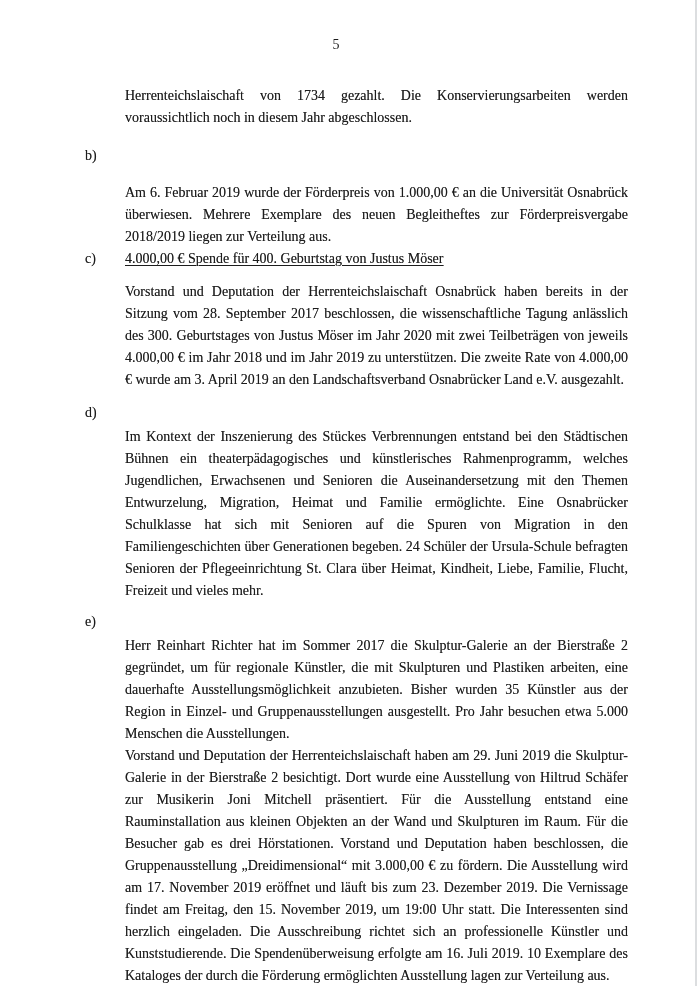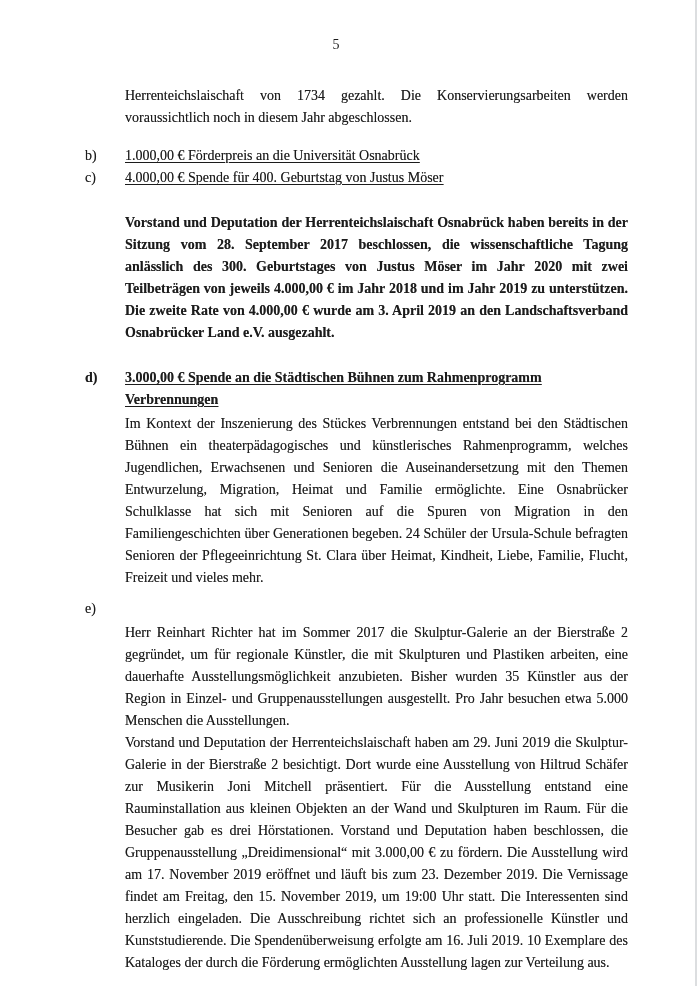--- a/index.html
+++ b/index.html
@@ -49,51 +49,50 @@
   .sec-heading {
     text-decoration: underline;
     text-decoration-thickness: 1px;
     text-underline-offset: 2px;
   }
   
   .mt-16 { margin-top: 16px; }
   .mt-15 { margin-top: 15px; }
   .mt-14 { margin-top: 2px; }
   .mt-13 { margin-top: 13px; }
-  .mt-11 { margin-top: 23px; font-weight: bold; }
+  .mt-11 { margin-top: 11px; }
   .mt-9  { margin-top: 9px; }
   .mt-0  { margin-top: 0; }
 </style>
 </head>
 <body>
 
 <div class="page">
 
   <div class="scan-edge"></div>
 
   <div class="page-number">5</div>
 
   <div class="content">
 
     <p class="para mt-0">Herrenteichslaischaft von 1734 gezahlt. Die Konservierungsarbeiten werden voraussichtlich noch in diesem Jahr abgeschlossen.</p>
 
     <div class="section-row mt-16">
       <span class="sec-label">b)</span>
-      <span class="sec-heading">1.000,00 € Förderpreis an die Universität Osnabrück</span>
     </div>
+    <p class="para mt-15">Am 6. Februar 2019 wurde der Förderpreis von 1.000,00 € an die Universität Osnabrück überwiesen. Mehrere Exemplare des neuen Begleitheftes zur Förderpreisvergabe 2018/2019 liegen zur Verteilung aus.</p>
 
     <div class="section-row mt-0">
       <span class="sec-label">c)</span>
       <span class="sec-heading">4.000,00 € Spende für 400. Geburtstag von Justus Möser</span>
     </div>
     <p class="para mt-11">Vorstand und Deputation der Herrenteichslaischaft Osnabrück haben bereits in der Sitzung vom 28. September 2017 beschlossen, die wissenschaftliche Tagung anlässlich des 300. Geburtstages von Justus Möser im Jahr 2020 mit zwei Teilbeträgen von jeweils 4.000,00 € im Jahr 2018 und im Jahr 2019 zu unterstützen. Die zweite Rate von 4.000,00 € wurde am 3. April 2019 an den Landschaftsverband Osnabrücker Land e.V. ausgezahlt.</p>
 
     <div class="section-row mt-11">
       <span class="sec-label">d)</span>
-      <span class="sec-heading">3.000,00 € Spende an die Städtischen Bühnen zum Rahmenprogramm Verbrennungen</span>
     </div>
     <p class="para mt-14">Im Kontext der Inszenierung des Stückes Verbrennungen entstand bei den Städtischen Bühnen ein theaterpädagogisches und künstlerisches Rahmenprogramm, welches Jugendlichen, Erwachsenen und Senioren die Auseinandersetzung mit den Themen Entwurzelung, Migration, Heimat und Familie ermöglichte. Eine Osnabrücker Schulklasse hat sich mit Senioren auf die Spuren von Migration in den Familiengeschichten über Generationen begeben. 24 Schüler der Ursula-Schule befragten Senioren der Pflegeeinrichtung St. Clara über Heimat, Kindheit, Liebe, Familie, Flucht, Freizeit und vieles mehr.</p>
 
     <div class="section-row mt-9">
       <span class="sec-label">e)</span>
     </div>
     <p class="para mt-14">Herr Reinhart Richter hat im Sommer 2017 die Skulptur-Galerie an der Bierstraße 2 gegründet, um für regionale Künstler, die mit Skulpturen und Plastiken arbeiten, eine dauerhafte Ausstellungsmöglichkeit anzubieten. Bisher wurden 35 Künstler aus der Region in Einzel- und Gruppenausstellungen ausgestellt. Pro Jahr besuchen etwa 5.000 Menschen die Ausstellungen.</p>
     <p class="para mt-0">Vorstand und Deputation der Herrenteichslaischaft haben am 29. Juni 2019 die Skulptur-Galerie in der Bierstraße 2 besichtigt. Dort wurde eine Ausstellung von Hiltrud Schäfer zur Musikerin Joni Mitchell präsentiert. Für die Ausstellung entstand eine Rauminstallation aus kleinen Objekten an der Wand und Skulpturen im Raum. Für die Besucher gab es drei Hörstationen. Vorstand und Deputation haben beschlossen, die Gruppenausstellung „Dreidimensional“ mit 3.000,00 € zu fördern. Die Ausstellung wird am 17. November 2019 eröffnet und läuft bis zum 23. Dezember 2019. Die Vernissage findet am Freitag, den 15. November 2019, um 19:00 Uhr statt. Die Interessenten sind herzlich eingeladen. Die Ausschreibung richtet sich an professionelle Künstler und Kunststudierende. Die Spendenüberweisung erfolgte am 16. Juli 2019. 10 Exemplare des Kataloges der durch die Förderung ermöglichten Ausstellung lagen zur Verteilung aus.</p>
 
     <div class="section-row mt-13">

